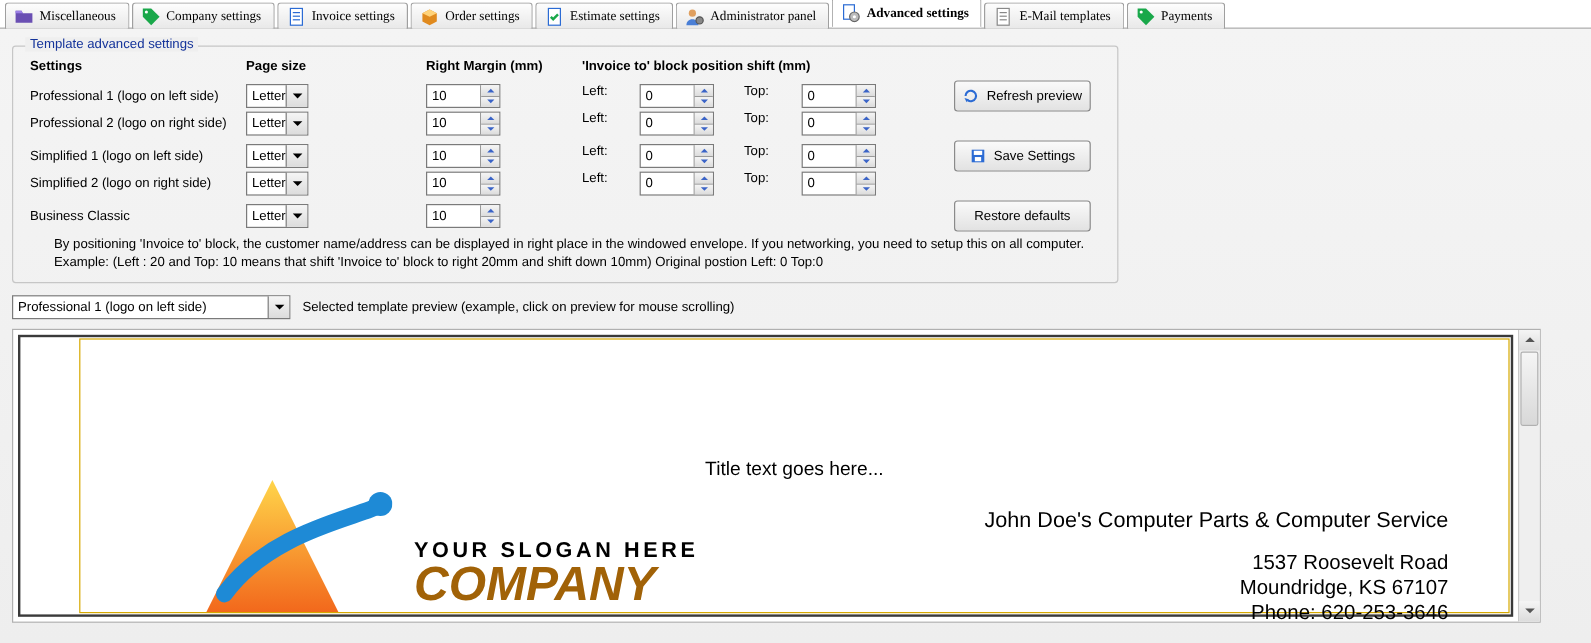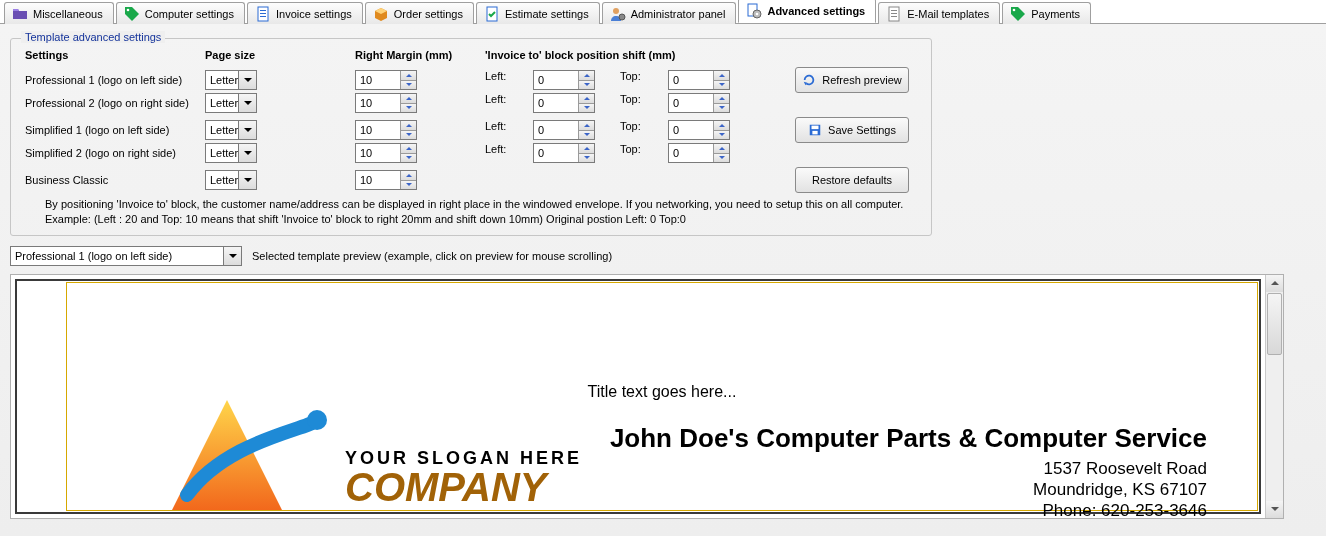--- a/index.html
+++ b/index.html
@@ -16,20 +16,21 @@
 
   
   .tabs {
     display: flex;
     align-items: flex-end;
     padding: 0 0 0 4px;
     border-bottom: 1px solid #9f9f9f;
     background: #fff;
     height: 24px;
     box-sizing: border-box;
+    font-family: Liberation Serif, serif;
   }
   .tab {
     display: flex;
     align-items: center;
     gap: 5px;
     height: 21px;
     padding: 0 10px 0 7px;
     margin-right: 2px;
     border: 1px solid #9f9f9f;
     border-bottom: none;
@@ -213,23 +214,22 @@
     margin-left: 48px;
   }
   .doc-title {
     position:absolute; top: 100px; left:0; right:0;
     text-align:center;
     font-size: 16px;
     color:#000;
   }
   .doc-company {
     position:absolute; top: 140px; right: 50px;
-    font-size: 26px;
+    font-size: 18px;
     color:#000;
-    font-weight:bold;
   }
   .doc-addr {
     position:absolute; top: 175px; right: 50px;
     text-align:right;
     font-size: 17px;
     line-height: 1.25;
   }
   .logo-area{
     position:absolute; left: 100px; bottom: 0px;
     display:flex; align-items:flex-end; gap:18px;
@@ -267,21 +267,21 @@
     </span>
     <span>Miscellaneous</span>
   </div>
   <div class="tab">
     <span class="ico">
       <svg viewBox="0 0 16 16">
           <path fill="#19a84a" d="M1 1h7l7 7-7 7-7-7z"></path>
           <circle cx="4" cy="4" r="1.3" fill="#fff"></circle>
         </svg>
     </span>
-    <span>Computer settings</span>
+    <span>Company settings</span>
   </div>
   <div class="tab">
     <span class="ico">
       <svg viewBox="0 0 16 16">
           <rect x="3" y="1" width="10" height="14" fill="#fff" stroke="#2b6bd4"></rect>
           <rect x="5" y="4" width="6" height="1" fill="#2b6bd4"></rect>
           <rect x="5" y="7" width="6" height="1" fill="#2b6bd4"></rect>
           <rect x="5" y="10" width="6" height="1" fill="#2b6bd4"></rect>
         </svg>
     </span>

